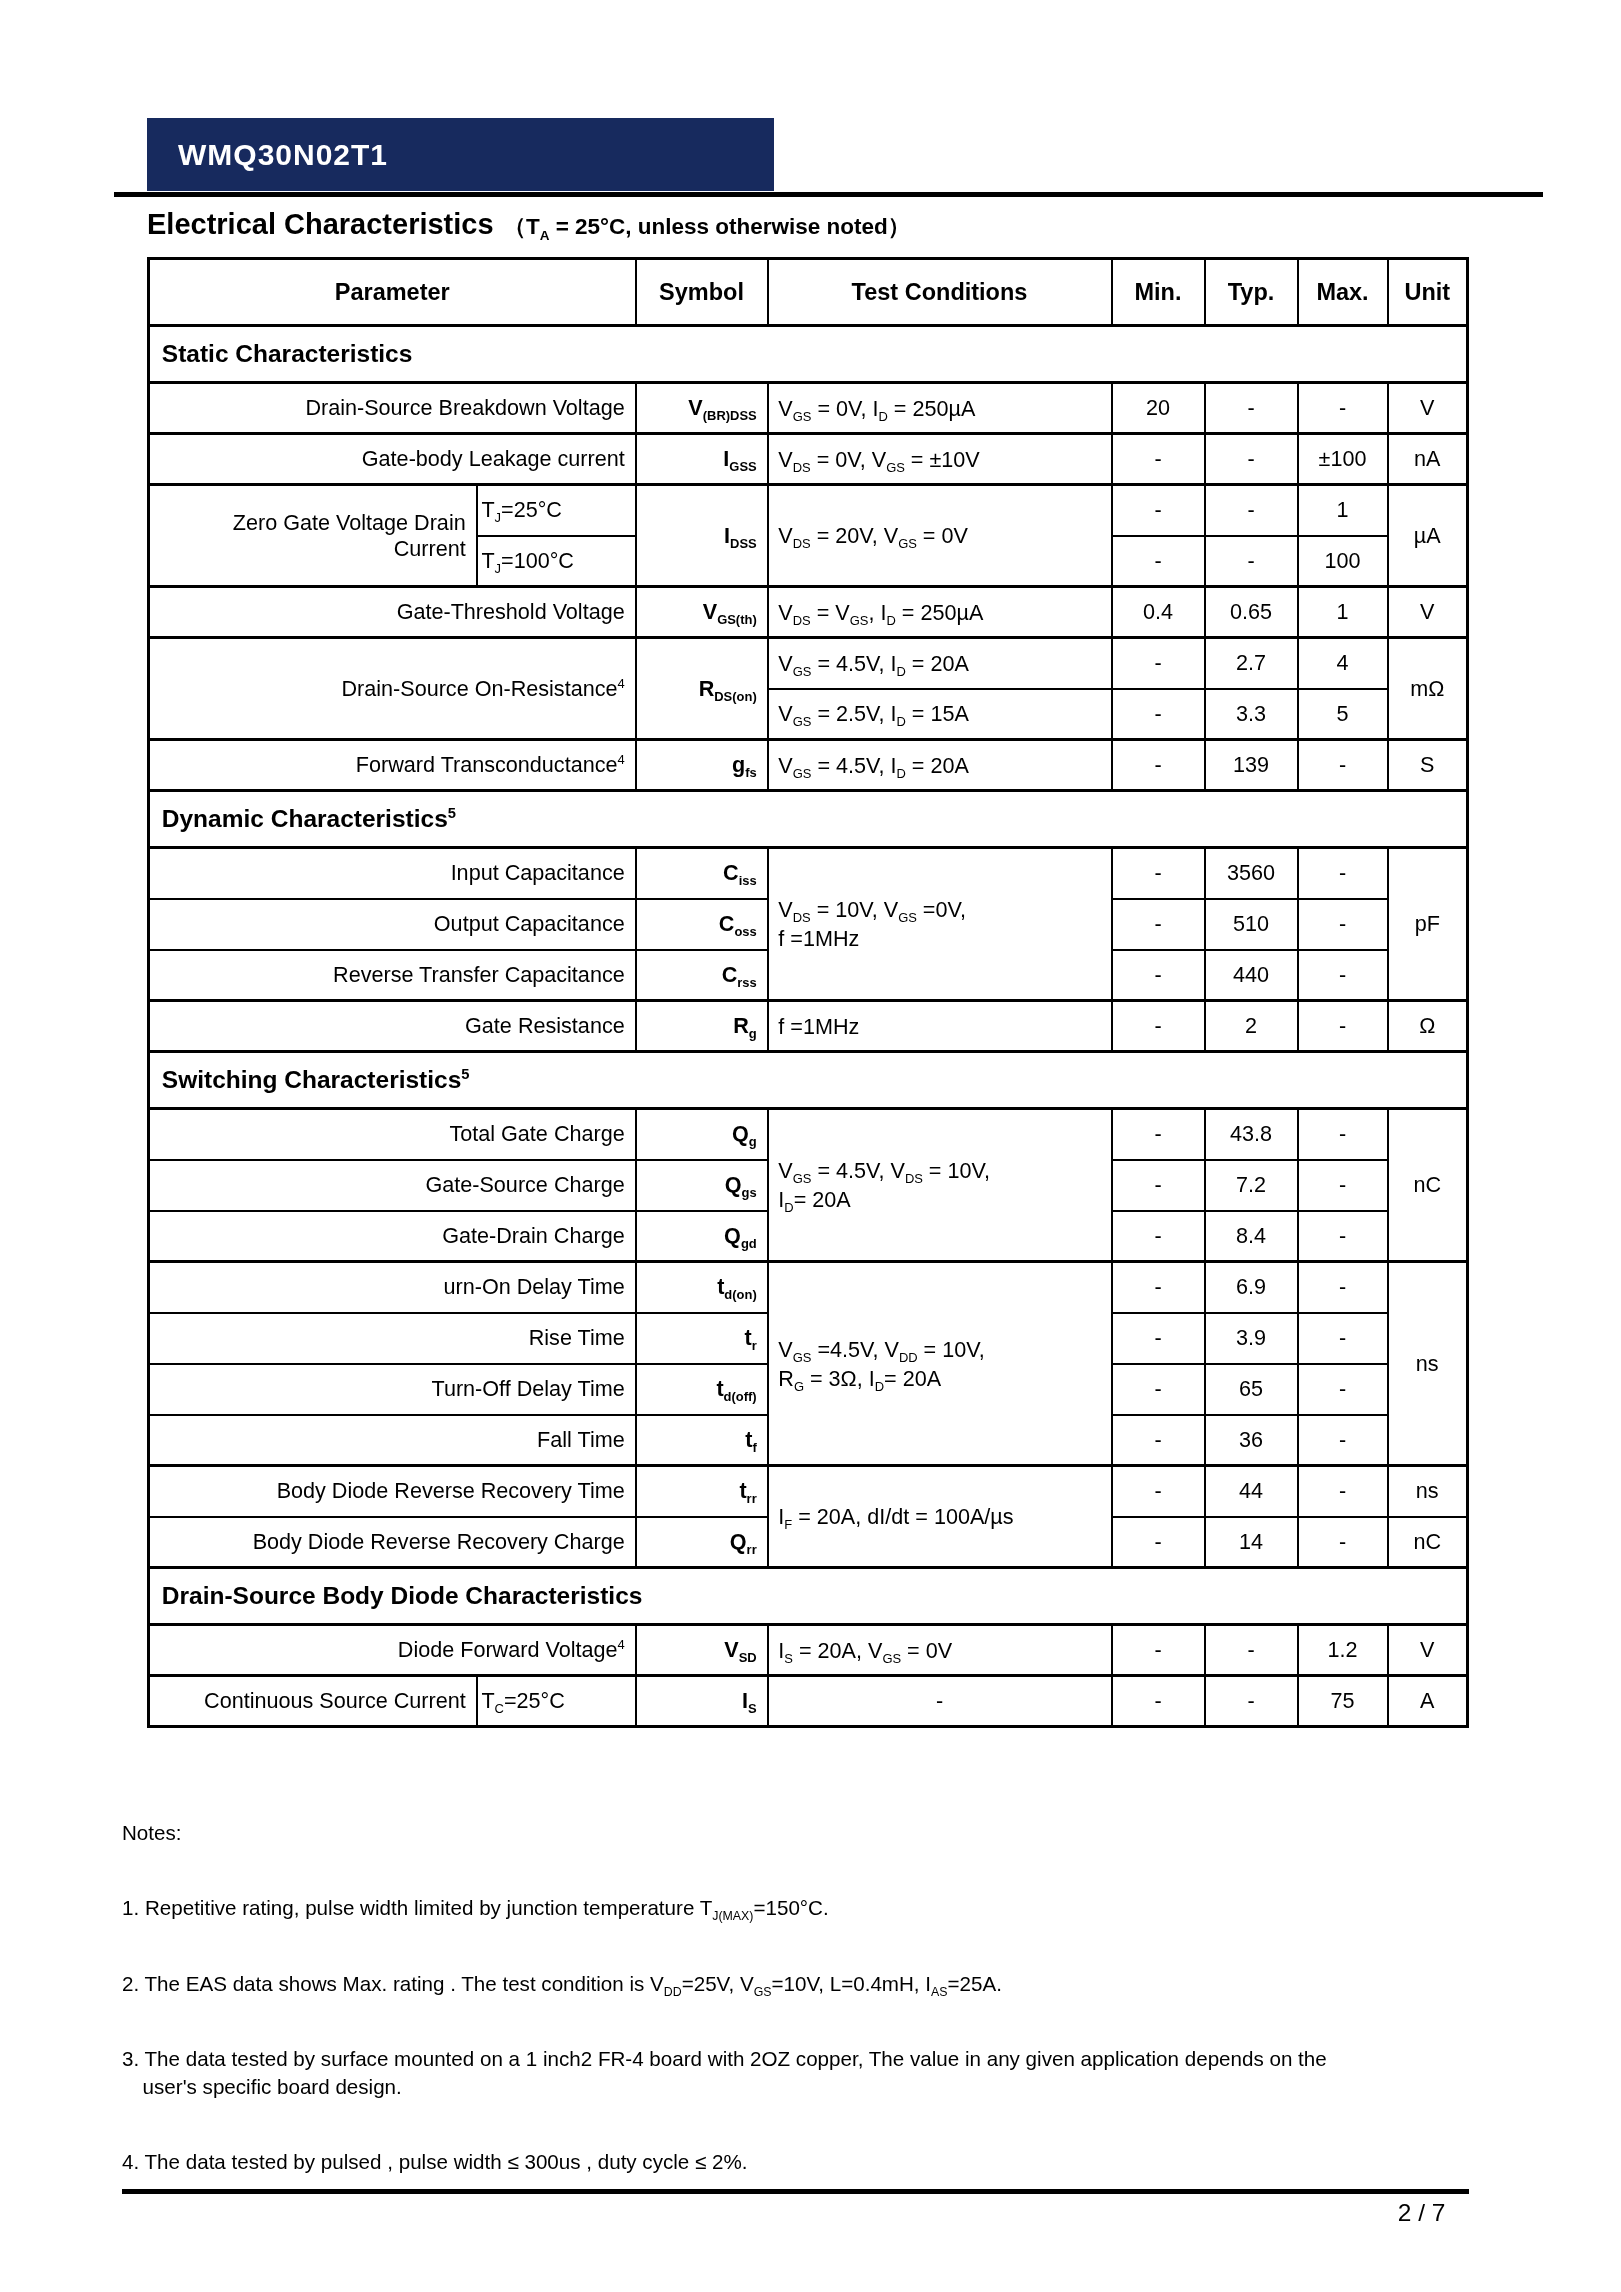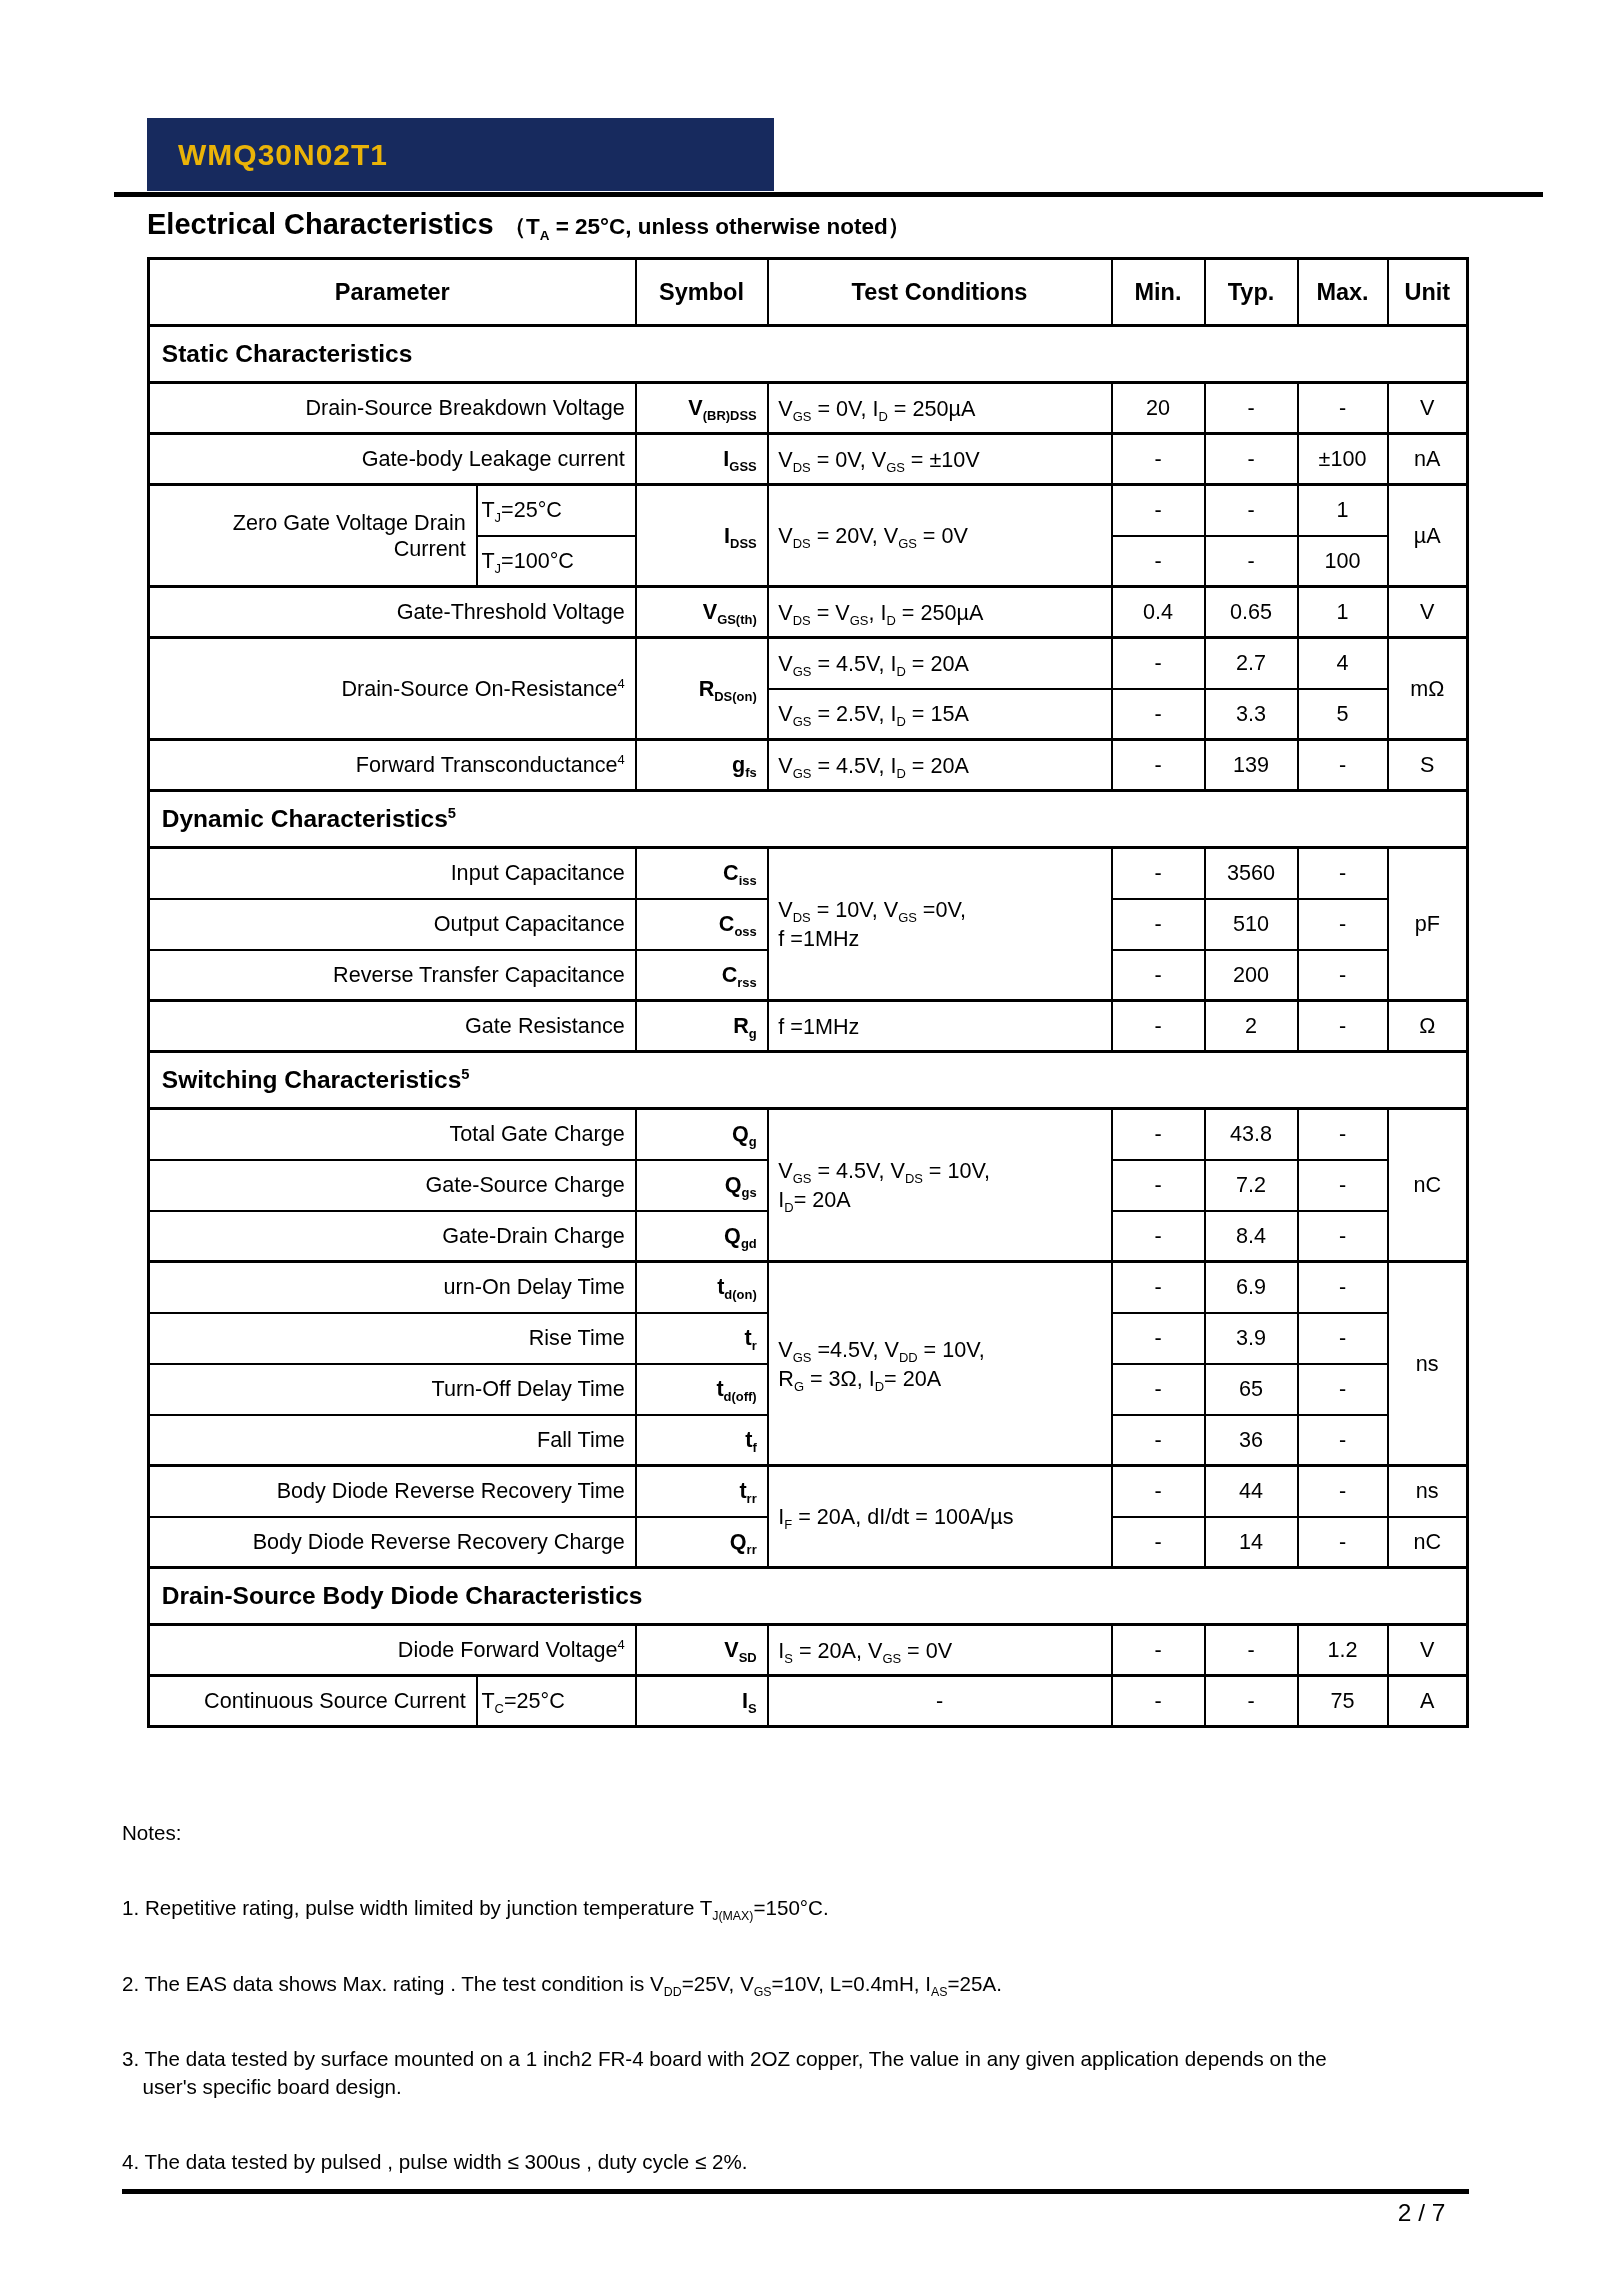--- a/index.html
+++ b/index.html
@@ -11,21 +11,21 @@
   }
   sub { font-size:60%; line-height:0; }
   sup { font-size:60%; line-height:0; }
 
   
   .banner {
     position:absolute; left:147px; top:118px; width:627px; height:73px;
     display:flex; align-items:center; padding-left:31px;
   }
   .banner .part {
-    color:#eab308; font-size:30px; font-weight:bold; letter-spacing:1px;
+    color:#ffffff; font-size:30px; font-weight:bold; letter-spacing:1px;
   }
   .banner-rule {
     position:absolute; left:114px; top:192px; width:1429px; height:4.9px; background:#000;
   }
 
   
   .title-row {
     position:absolute; left:147px; top:208px; display:flex; align-items:baseline; gap:9.8px;
     white-space:nowrap;
   }
@@ -192,21 +192,21 @@
         <td class="param" colspan="2">Output Capacitance</td>
         <td class="sym">C<sub>oss</sub></td>
         <td class="num">-</td>
         <td class="num">510</td>
         <td class="num">-</td>
       </tr>
       <tr class="data">
         <td class="param" colspan="2">Reverse Transfer Capacitance</td>
         <td class="sym">C<sub>rss</sub></td>
         <td class="num">-</td>
-        <td class="num">200</td>
+        <td class="num">440</td>
         <td class="num">-</td>
       </tr>
       <tr class="data block-start">
         <td class="param" colspan="2">Gate Resistance</td>
         <td class="sym">R<sub>g</sub></td>
         <td class="cond">f =1MHz</td>
         <td class="num">-</td>
         <td class="num">2</td>
         <td class="num">-</td>
         <td class="unit">Ω</td>

